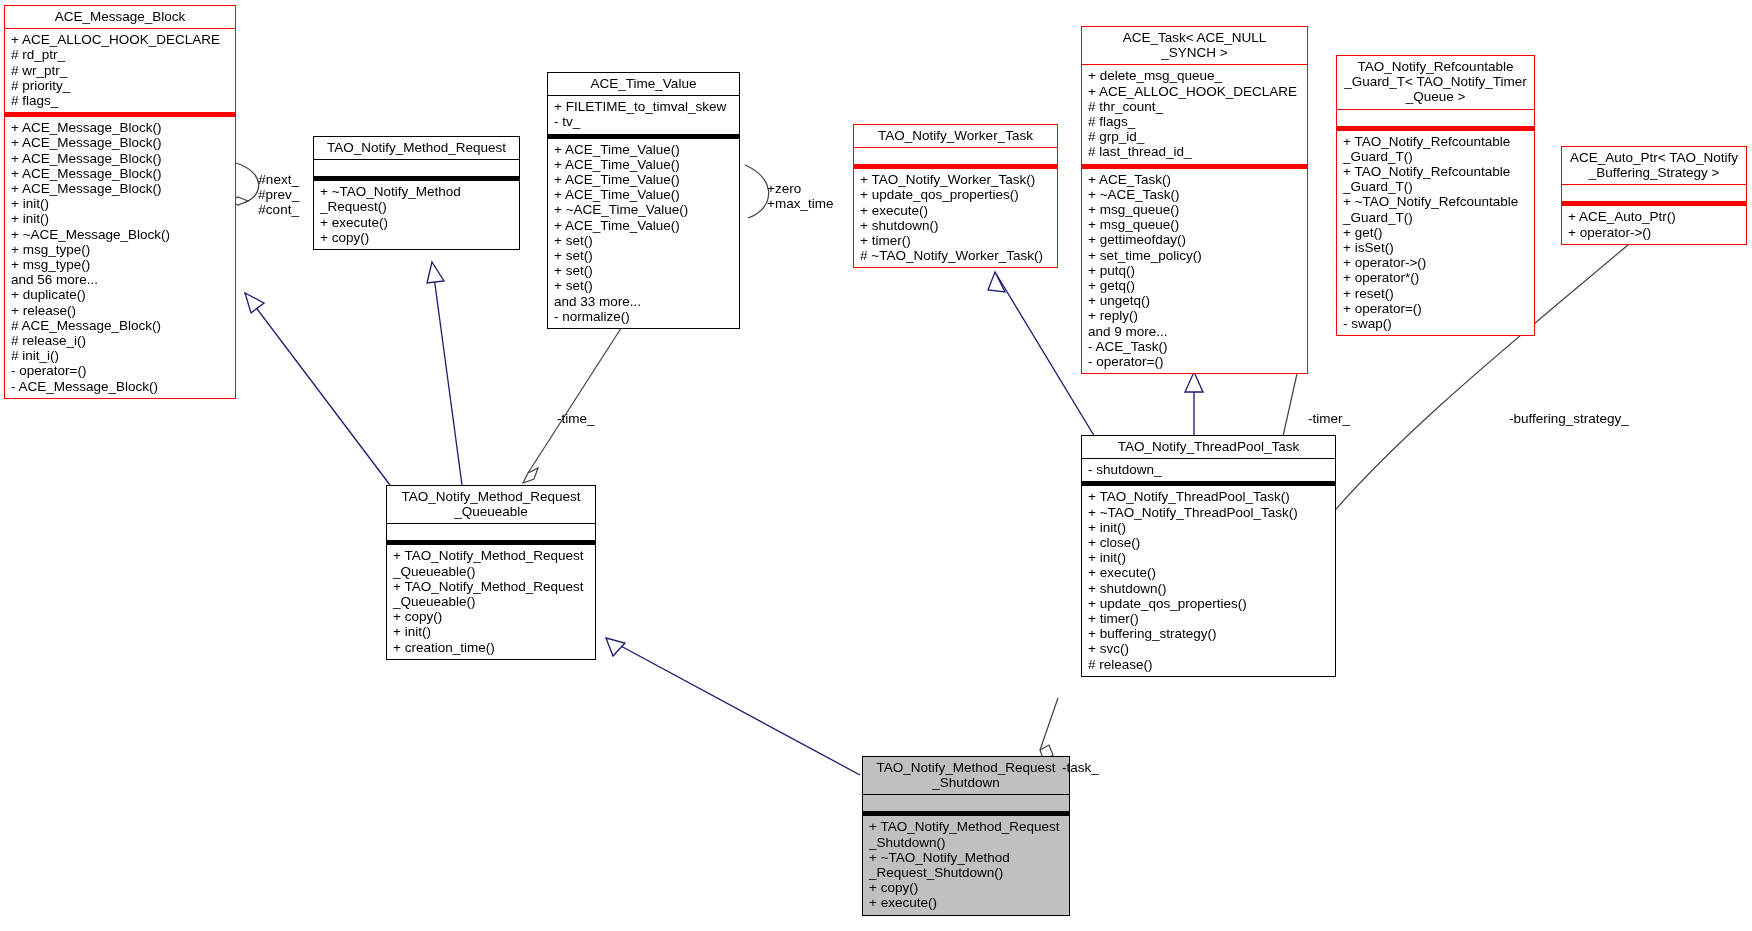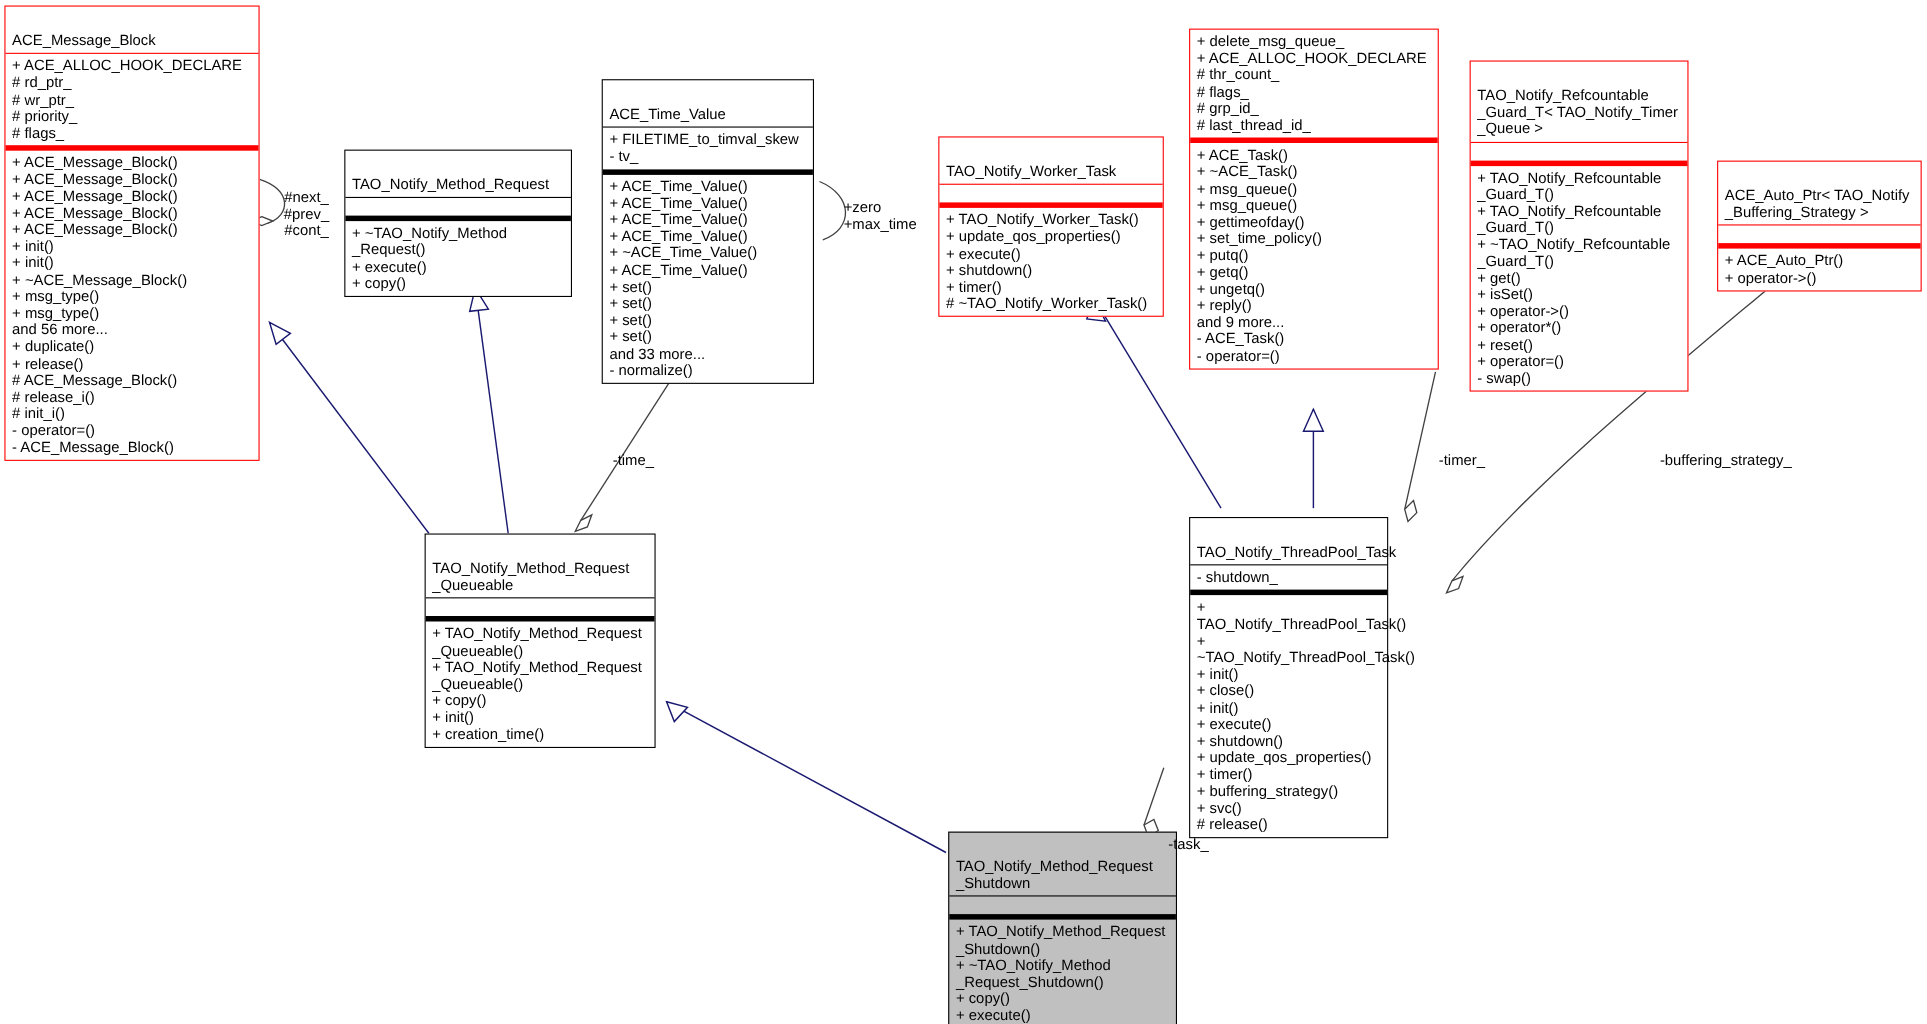--- a/index.html
+++ b/index.html
@@ -35,24 +35,24 @@
     line-height: 15.2px;
     color: #000000;
   }
   .uml-box.red {
     border-color: #ff0000;
   }
   .uml-box.filled {
     background: #c0c0c0;
   }
   .uml-title {
+    text-align: center;
     padding: 3px 6px 4px 6px;
     border-bottom: 1px solid #000000;
     white-space: pre-line;
-    margin-top: 20px;
   }
   .red > .uml-title {
     border-bottom-color: #ff0000;
   }
   .uml-attrs {
     padding: 3px 6px 4px 6px;
     border-bottom: 5px solid #000000;
     white-space: pre-line;
     min-height: 9px;
   }
@@ -171,20 +171,22 @@
     <div class="uml-attrs"></div>
     <div class="uml-ops">+ TAO_Notify_Worker_Task()
 + update_qos_properties()
 + execute()
 + shutdown()
 + timer()
 # ~TAO_Notify_Worker_Task()</div>
   </div>
 
   <div class="uml-box red" style="left:1081px; top:26px; width:227px;">
+    <div class="uml-title">ACE_Task&lt; ACE_NULL
+_SYNCH &gt;</div>
     <div class="uml-attrs">+ delete_msg_queue_
 + ACE_ALLOC_HOOK_DECLARE
 # thr_count_
 # flags_
 # grp_id_
 # last_thread_id_</div>
     <div class="uml-ops">+ ACE_Task()
 + ~ACE_Task()
 + msg_queue()
 + msg_queue()
@@ -233,21 +235,21 @@
     <div class="uml-attrs"></div>
     <div class="uml-ops">+ TAO_Notify_Method_Request
 _Queueable()
 + TAO_Notify_Method_Request
 _Queueable()
 + copy()
 + init()
 + creation_time()</div>
   </div>
 
-  <div class="uml-box" style="left:1081px; top:470px; width:181px;">
+  <div class="uml-box" style="left:1081px; top:435px; width:255px;">
     <div class="uml-title">TAO_Notify_ThreadPool_Task</div>
     <div class="uml-attrs">- shutdown_</div>
     <div class="uml-ops">+ TAO_Notify_ThreadPool_Task()
 + ~TAO_Notify_ThreadPool_Task()
 + init()
 + close()
 + init()
 + execute()
 + shutdown()
 + update_qos_properties()

